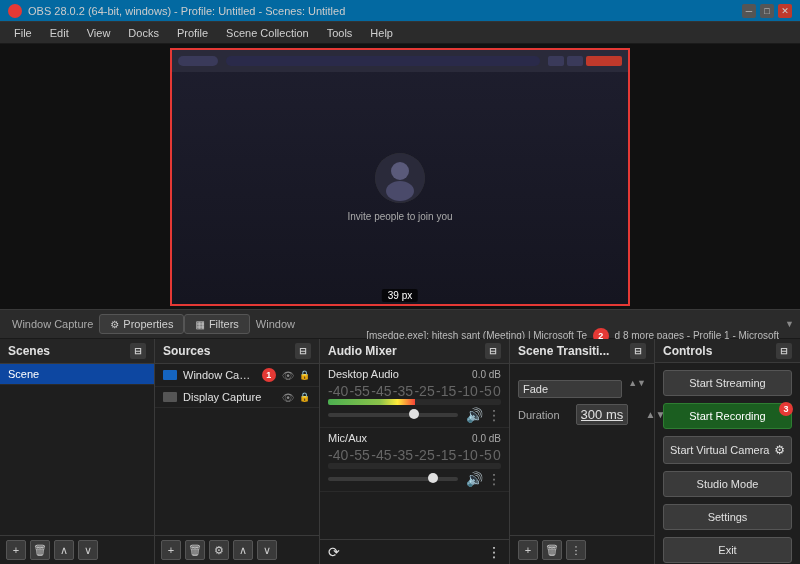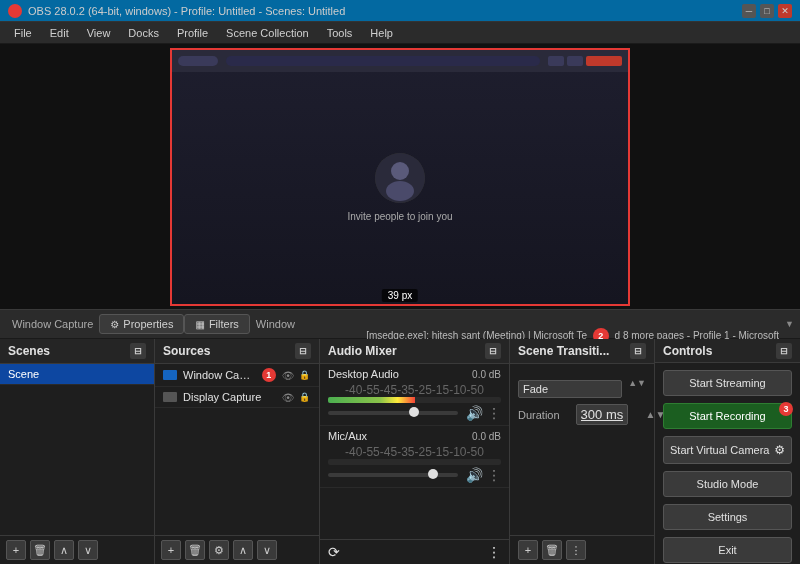--- a/index.html
+++ b/index.html
@@ -354,23 +354,23 @@
       overflow: hidden;
       margin-bottom: 2px;
     }
     .audio-meter-fill {
       height: 100%;
       background: linear-gradient(90deg, #4caf50 0%, #8bc34a 60%, #ffeb3b 80%, #f44336 100%);
       width: 30%;
     }
     .audio-labels {
       display: flex;
-      font-size: 12px;
+      font-size: 14px;
       color: #666;
-      justify-content: center;
+      justify-content: space-between;
     }
     .audio-controls-row {
       display: flex;
       align-items: center;
       justify-content: space-between;
       margin-top: 2px;
     }
     .audio-slider-container {
       flex: 1;
       height: 4px;

